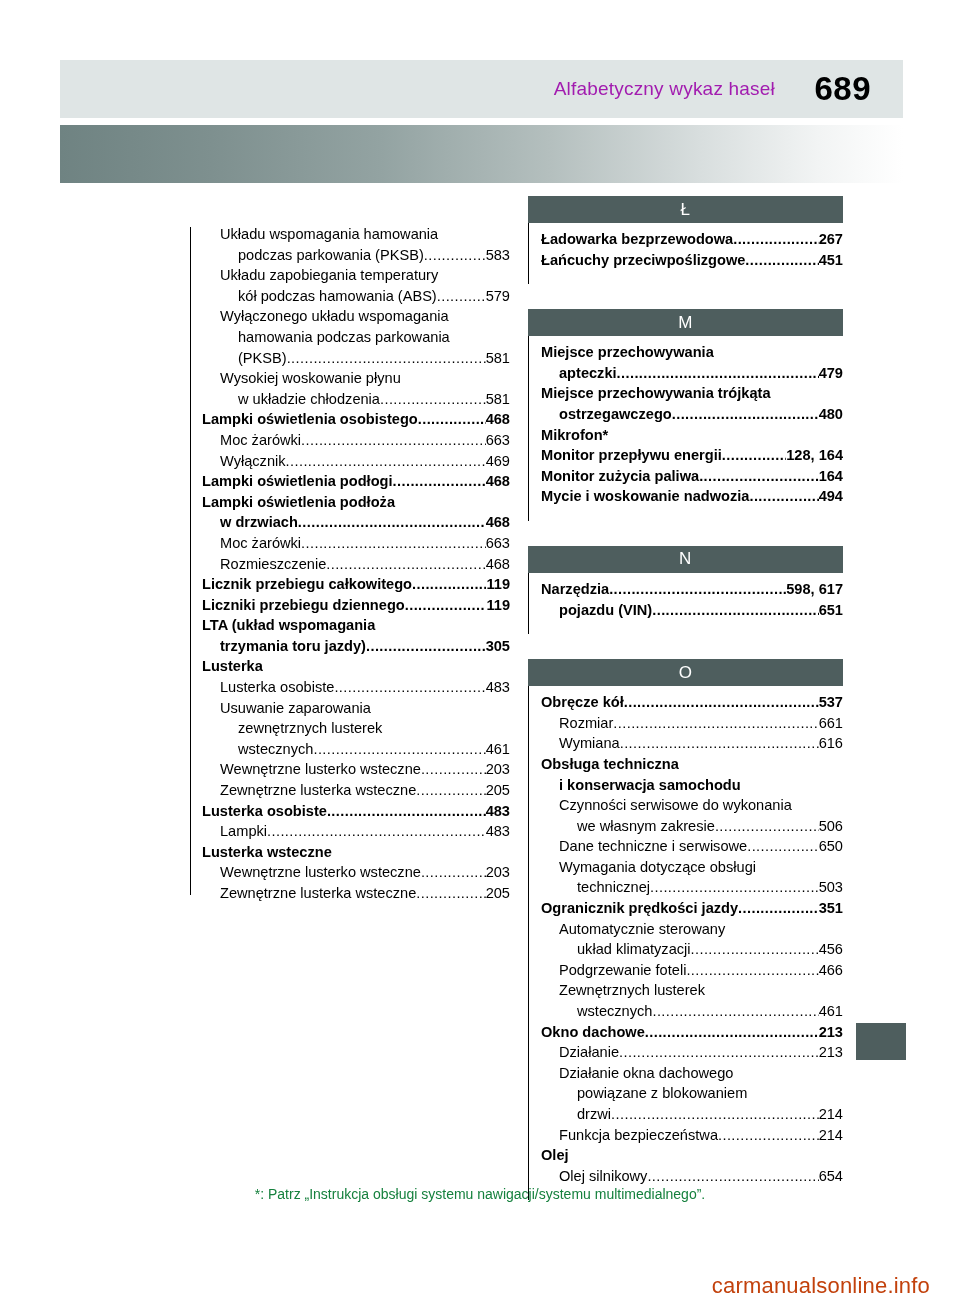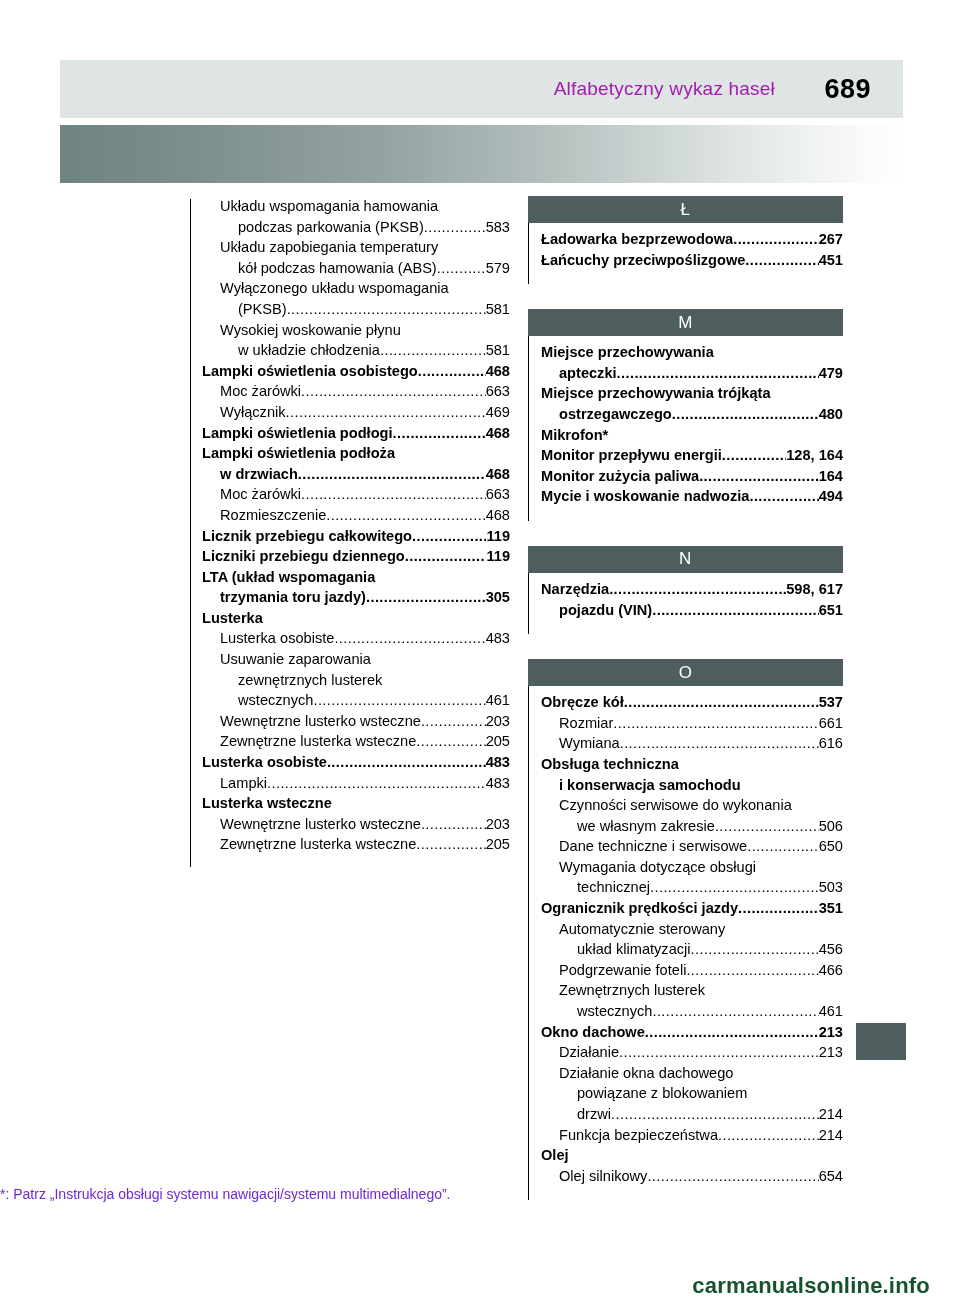--- a/index.html
+++ b/index.html
@@ -33,21 +33,21 @@
     font-size: 19px;
     letter-spacing: 0.2px;
     white-space: nowrap;
     color: #a21caf;
   }
   .header-page {
     position: absolute;
     right: 32px;
     top: 50%;
     transform: translateY(-50%);
-    font-size: 27px;
+    font-size: 33px;
     font-weight: bold;
     letter-spacing: 0.5px;
     color: #000;
   }
   .gradient-band {
     position: absolute;
     left: 60px;
     top: 125px;
     width: 843px;
     height: 58px;
@@ -65,21 +65,21 @@
   .content {
     position: absolute;
     left: 0;
     top: 196px;
     width: 960px;
   }
   .col {
     position: absolute;
     top: 0;
   }
-  .col-left  { left: 190px; width: 320px; }
+  .col-left  { left: 190px; width: 320px; margin-top: 28px; }
   .col-right { left: 528px; width: 315px; }
 
   .col-rule {
     position: absolute;
     left: 0;
     top: 3px;
     width: 1px;
     background: #000;
   }
   .col-left .col-rule  { height: 668px; }
@@ -141,43 +141,43 @@
 
   .b { font-weight: bold; text-align: center; }
   .n { font-weight: normal; }
 
   
   .footnote {
     position: absolute;
     left: 0;
     right: 0;
     top: 1186px;
+    text-align: center;
     font-size: 14px;
-    color: #6d28d9;
+    color: #15803d;
   }
 
   
   .edge-tab {
     position: absolute;
     left: 856px;
     top: 1023px;
     width: 50px;
     height: 37px;
     background: #4e5e5e;
   }
 
   
   .watermark {
     position: absolute;
     right: 30px;
     bottom: 14px;
     font-size: 22px;
-    color: #14532d;
+    color: #c2410c;
     letter-spacing: 0.2px;
-    font-weight: bold;
   }
 </style>
 </head>
 <body>
 
 <div class="header-band">
   <span class="header-title">Alfabetyczny wykaz haseł</span>
   <span class="header-page">689</span>
 </div>
 
@@ -199,20 +199,23 @@
         <div class="row lvl1 n">
           <span class="txt">Układu zapobiegania temperatury</span>
         </div>
         <div class="row lvl2 n">
           <span class="txt">kół podczas hamowania (ABS)</span>
           <span class="lead"> ..........................................................................................</span>
           <span class="pg">579</span>
         </div>
         <div class="row lvl1 n">
           <span class="txt">Wyłączonego układu wspomagania</span>
+        </div>
+        <div class="row lvl2 n">
+          <span class="txt">hamowania podczas parkowania</span>
         </div>
         <div class="row lvl2 n">
           <span class="txt">(PKSB)</span>
           <span class="lead"> ..........................................................................................</span>
           <span class="pg">581</span>
         </div>
         <div class="row lvl1 n">
           <span class="txt">Wysokiej woskowanie płynu</span>
         </div>
         <div class="row lvl2 n">

